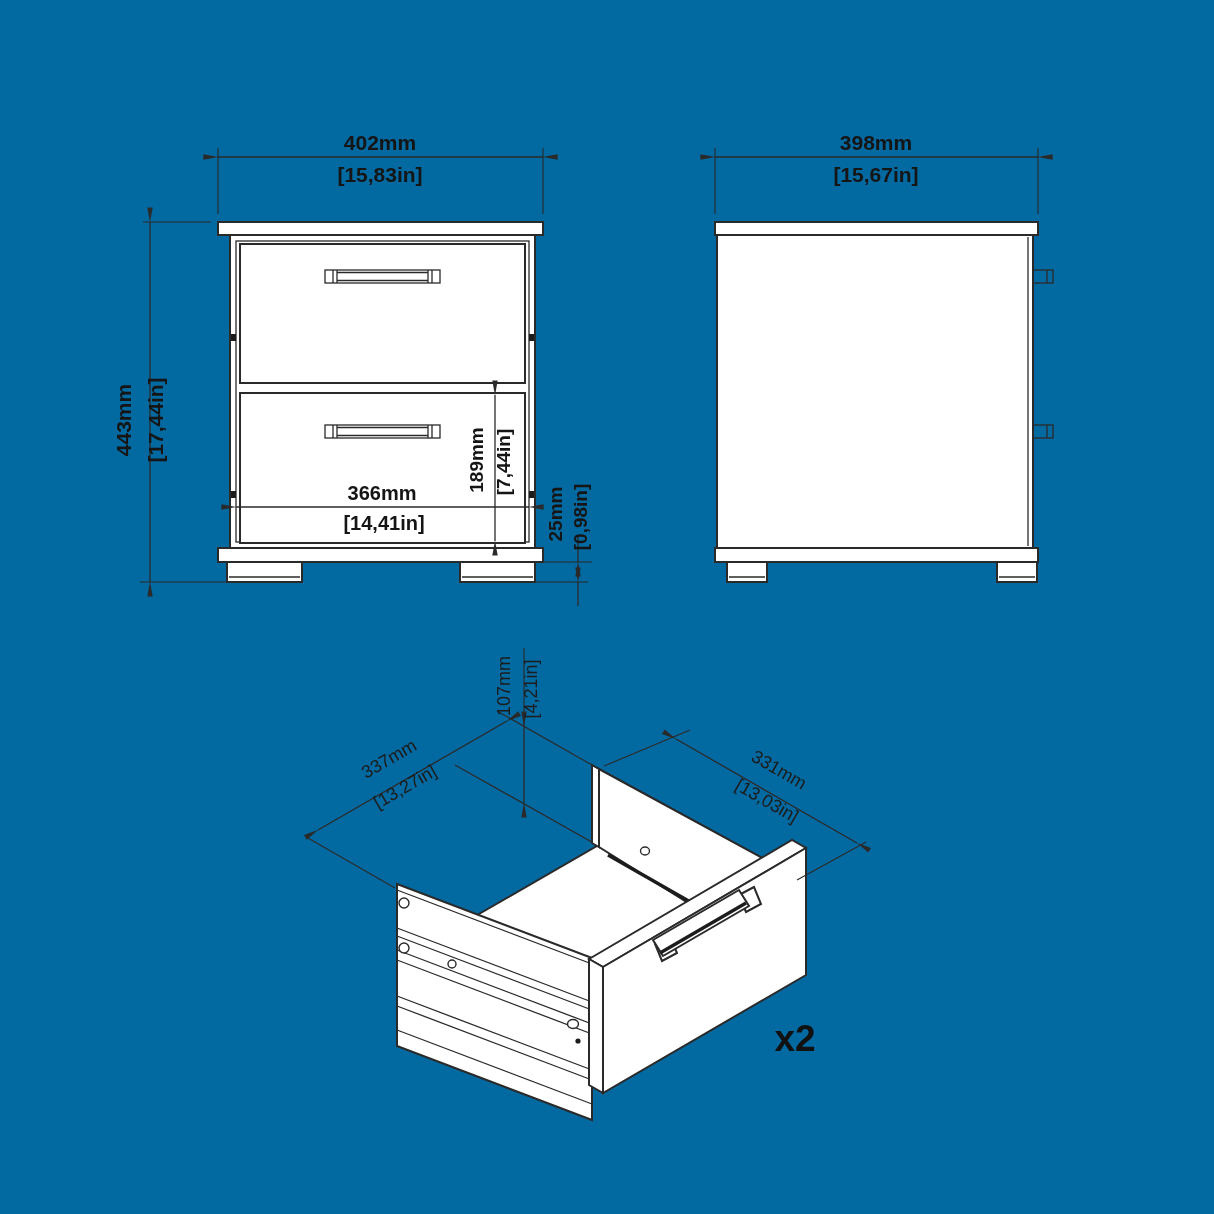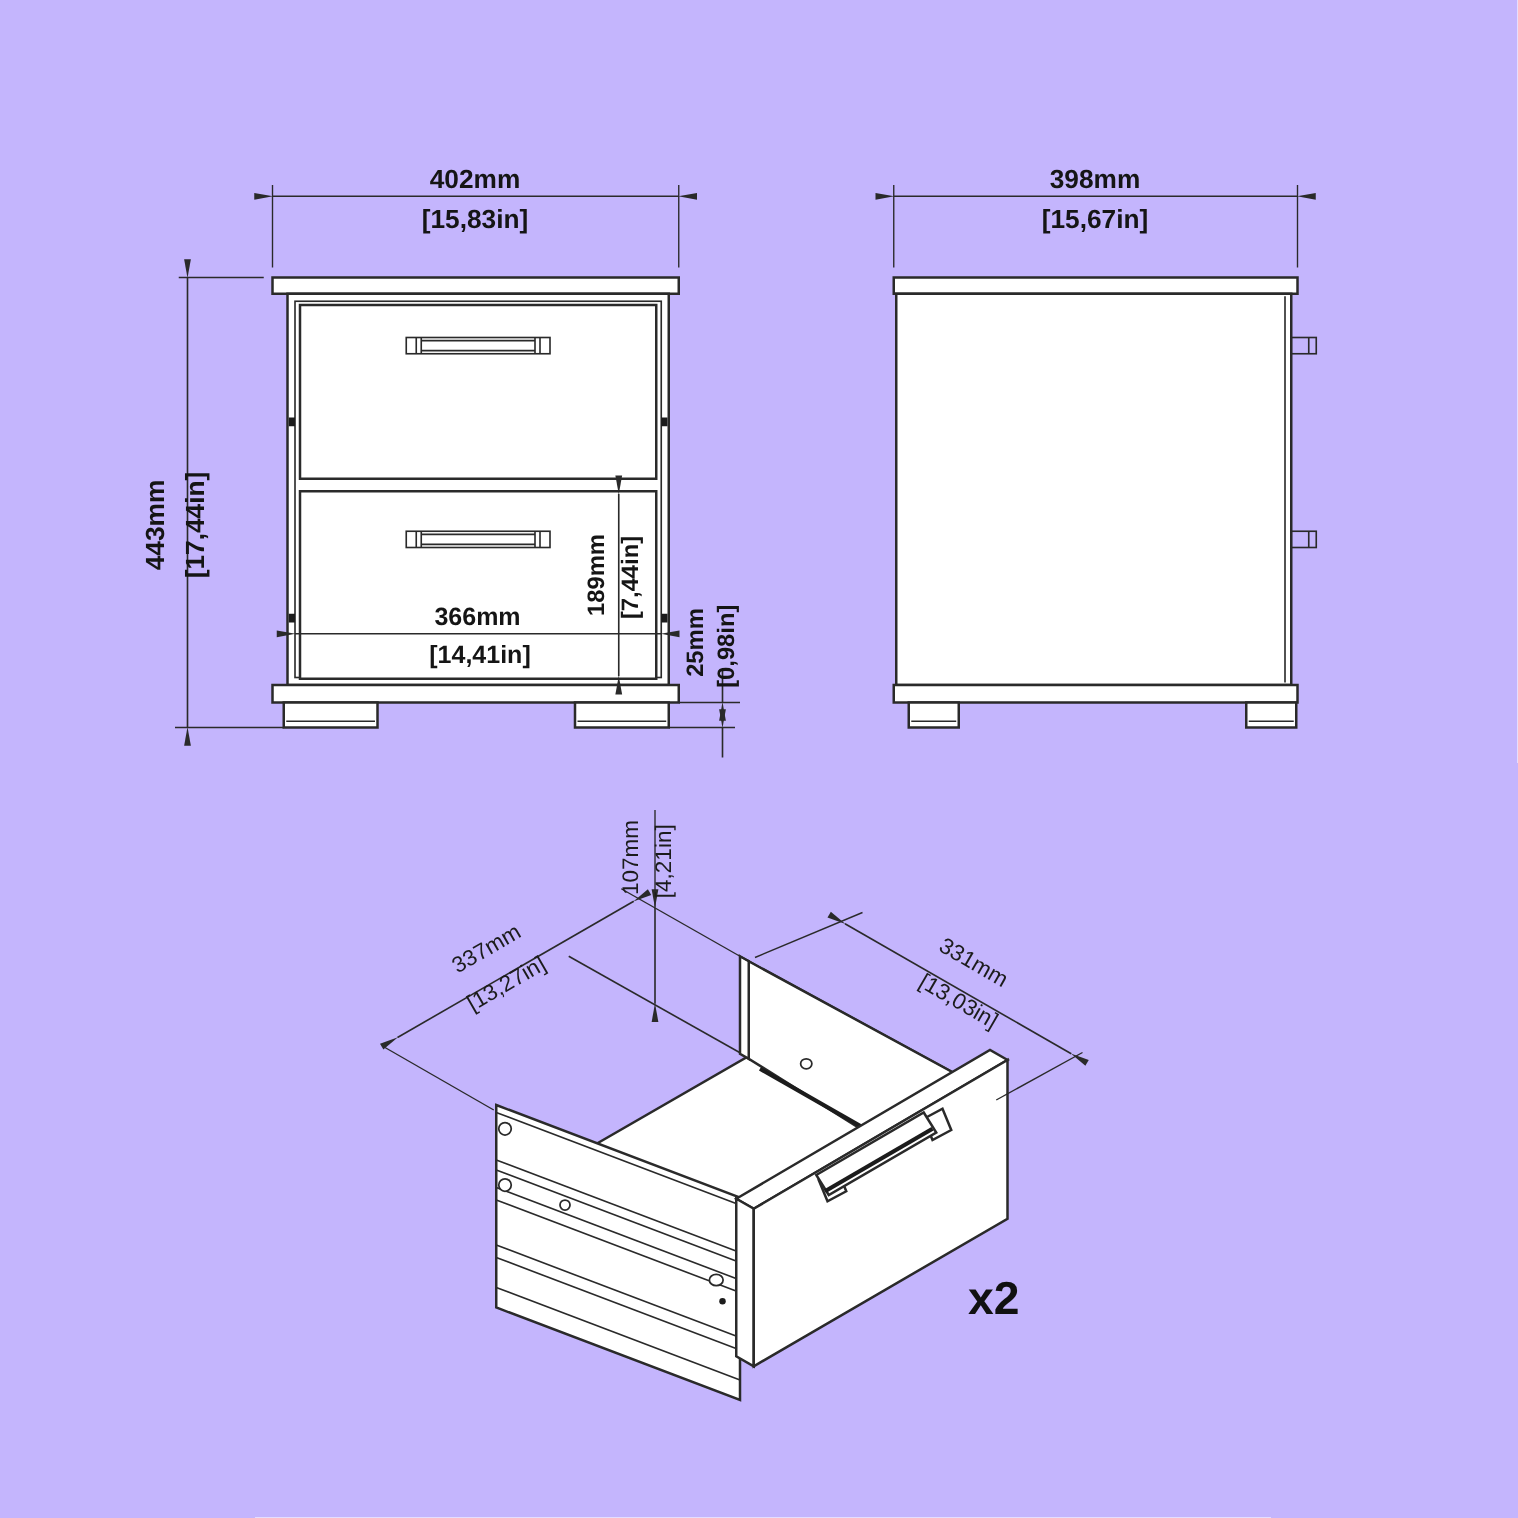--- a/index.html
+++ b/index.html
@@ -1,16 +1,16 @@
 <!DOCTYPE html>
 <html><head>
 <meta charset="utf-8">
 <style>
   html,body{margin:0;padding:0;background:#fff;}
-  #canvas{position:relative;width:1214px;height:1214px;background:#c4b5fd;overflow:hidden;
+  #canvas{position:relative;width:1214px;height:1214px;background:#0369a1;overflow:hidden;
           font-family:"Liberation Sans", sans-serif;}
   svg{position:absolute;left:0;top:0;}
   .edge{fill:#ffffff;stroke:#2a2a2a;stroke-width:2;stroke-linejoin:miter;}
   .edge-thin{fill:none;stroke:#2a2a2a;stroke-width:1.3;}
   .dimline{fill:none;stroke:#2a2a2a;stroke-width:1.3;}
   .extline{fill:none;stroke:#2a2a2a;stroke-width:1.1;}
   .heavy{fill:none;stroke:#1c1c1c;stroke-width:3.4;}
   .hole{fill:#ffffff;stroke:#2a2a2a;stroke-width:1.4;}
   .t-main{font:700 21px "Liberation Sans", sans-serif;fill:#151515;}
   .t-mid{font:700 20px "Liberation Sans", sans-serif;fill:#151515;}

